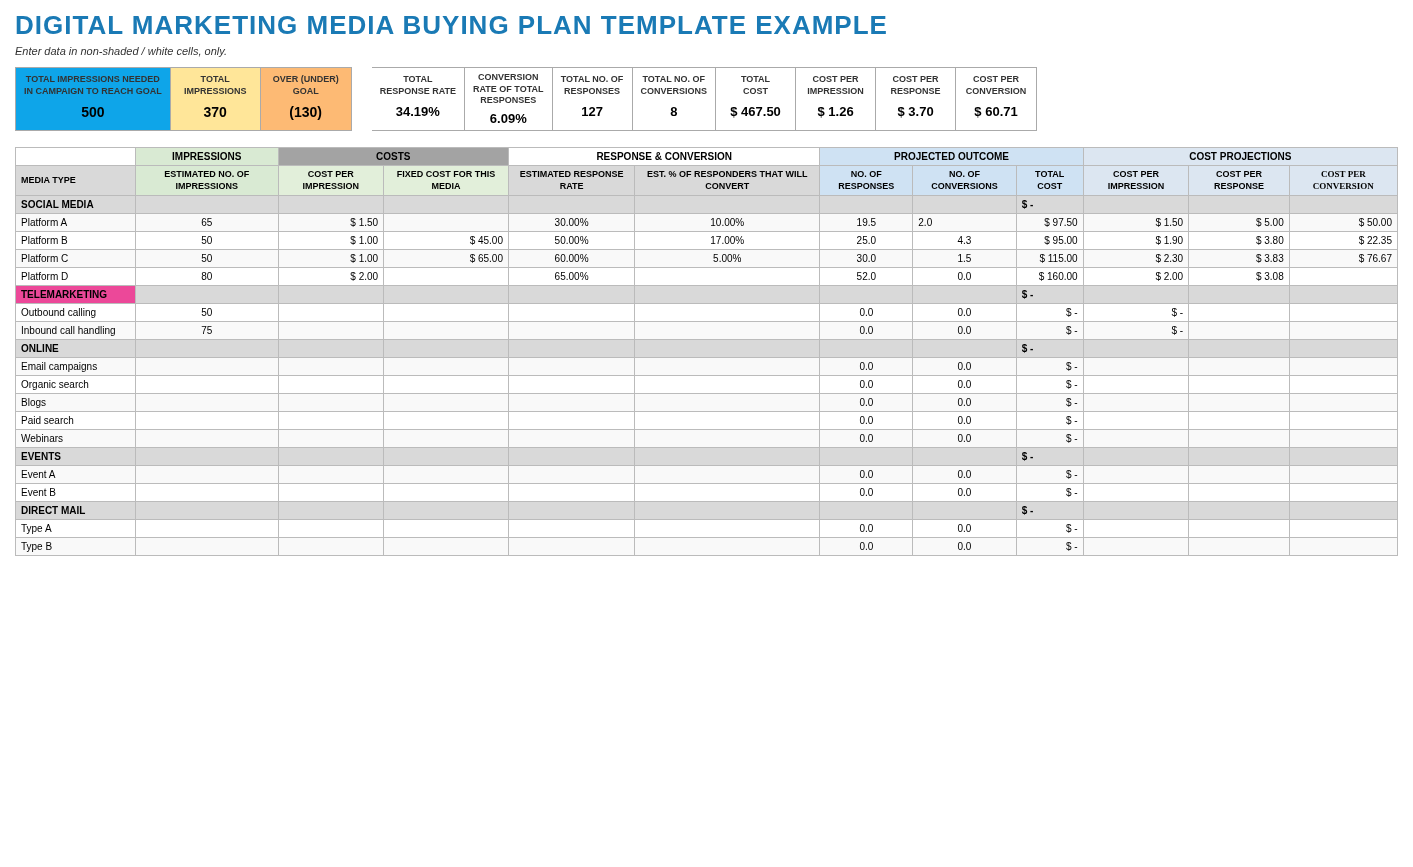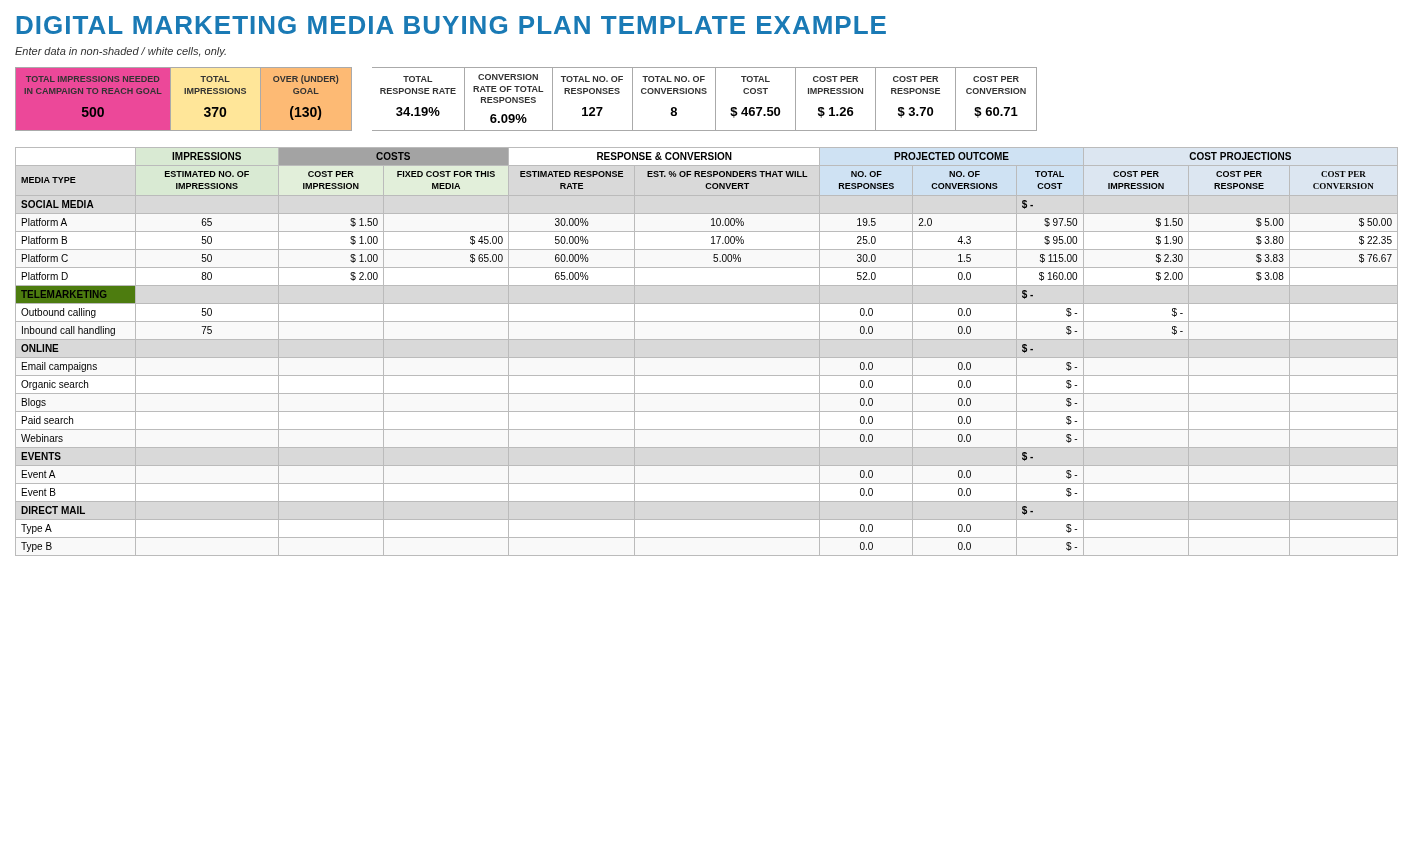--- a/index.html
+++ b/index.html
@@ -49,21 +49,21 @@
       justify-content: center;
     }
     .sum-cell .value {
       font-size: 14px;
       font-weight: bold;
       color: #000;
       padding-top: 4px;
     }
     .sum-cell.yellow { background: #ffe699; }
     .sum-cell.light-yellow { background: #fdba74; }
-    .sum-cell.white { background: #ec4899; }
+    .sum-cell.white { background: #0ea5e9; }
 
     
     .main-table {
       width: 100%;
       border-collapse: collapse;
       font-size: 10px;
     }
     .main-table th, .main-table td {
       border: 1px solid #bbb;
       padding: 3px 5px;
@@ -296,21 +296,21 @@
         <td style="text-align: center;">65.00%</td>
         <td style="text-align: center;"></td>
         <td style="text-align: center;">52.0</td>
         <td style="text-align: center;">0.0</td>
         <td style="text-align: right;">$ 160.00</td>
         <td style="text-align: right;">$ 2.00</td>
         <td style="text-align: right;">$ 3.08</td>
         <td style="text-align: right;"></td>
       </tr>
       <tr class="section-row">
-        <td style="background: #4d7c0f; font-weight: bold; text-align: left;">TELEMARKETING</td>
+        <td style="background: #ec4899; font-weight: bold; text-align: left;">TELEMARKETING</td>
         <td style="background: rgb(217, 217, 217);"></td>
         <td style="background: rgb(217, 217, 217);"></td>
         <td style="background: rgb(217, 217, 217);"></td>
         <td style="background: rgb(217, 217, 217);"></td>
         <td style="background: rgb(217, 217, 217);"></td>
         <td style="background: rgb(217, 217, 217);"></td>
         <td style="background: rgb(217, 217, 217);"></td>
         <td style="background: rgb(217, 217, 217);">$ -</td>
         <td style="background: rgb(217, 217, 217);"></td>
         <td style="background: rgb(217, 217, 217);"></td>

